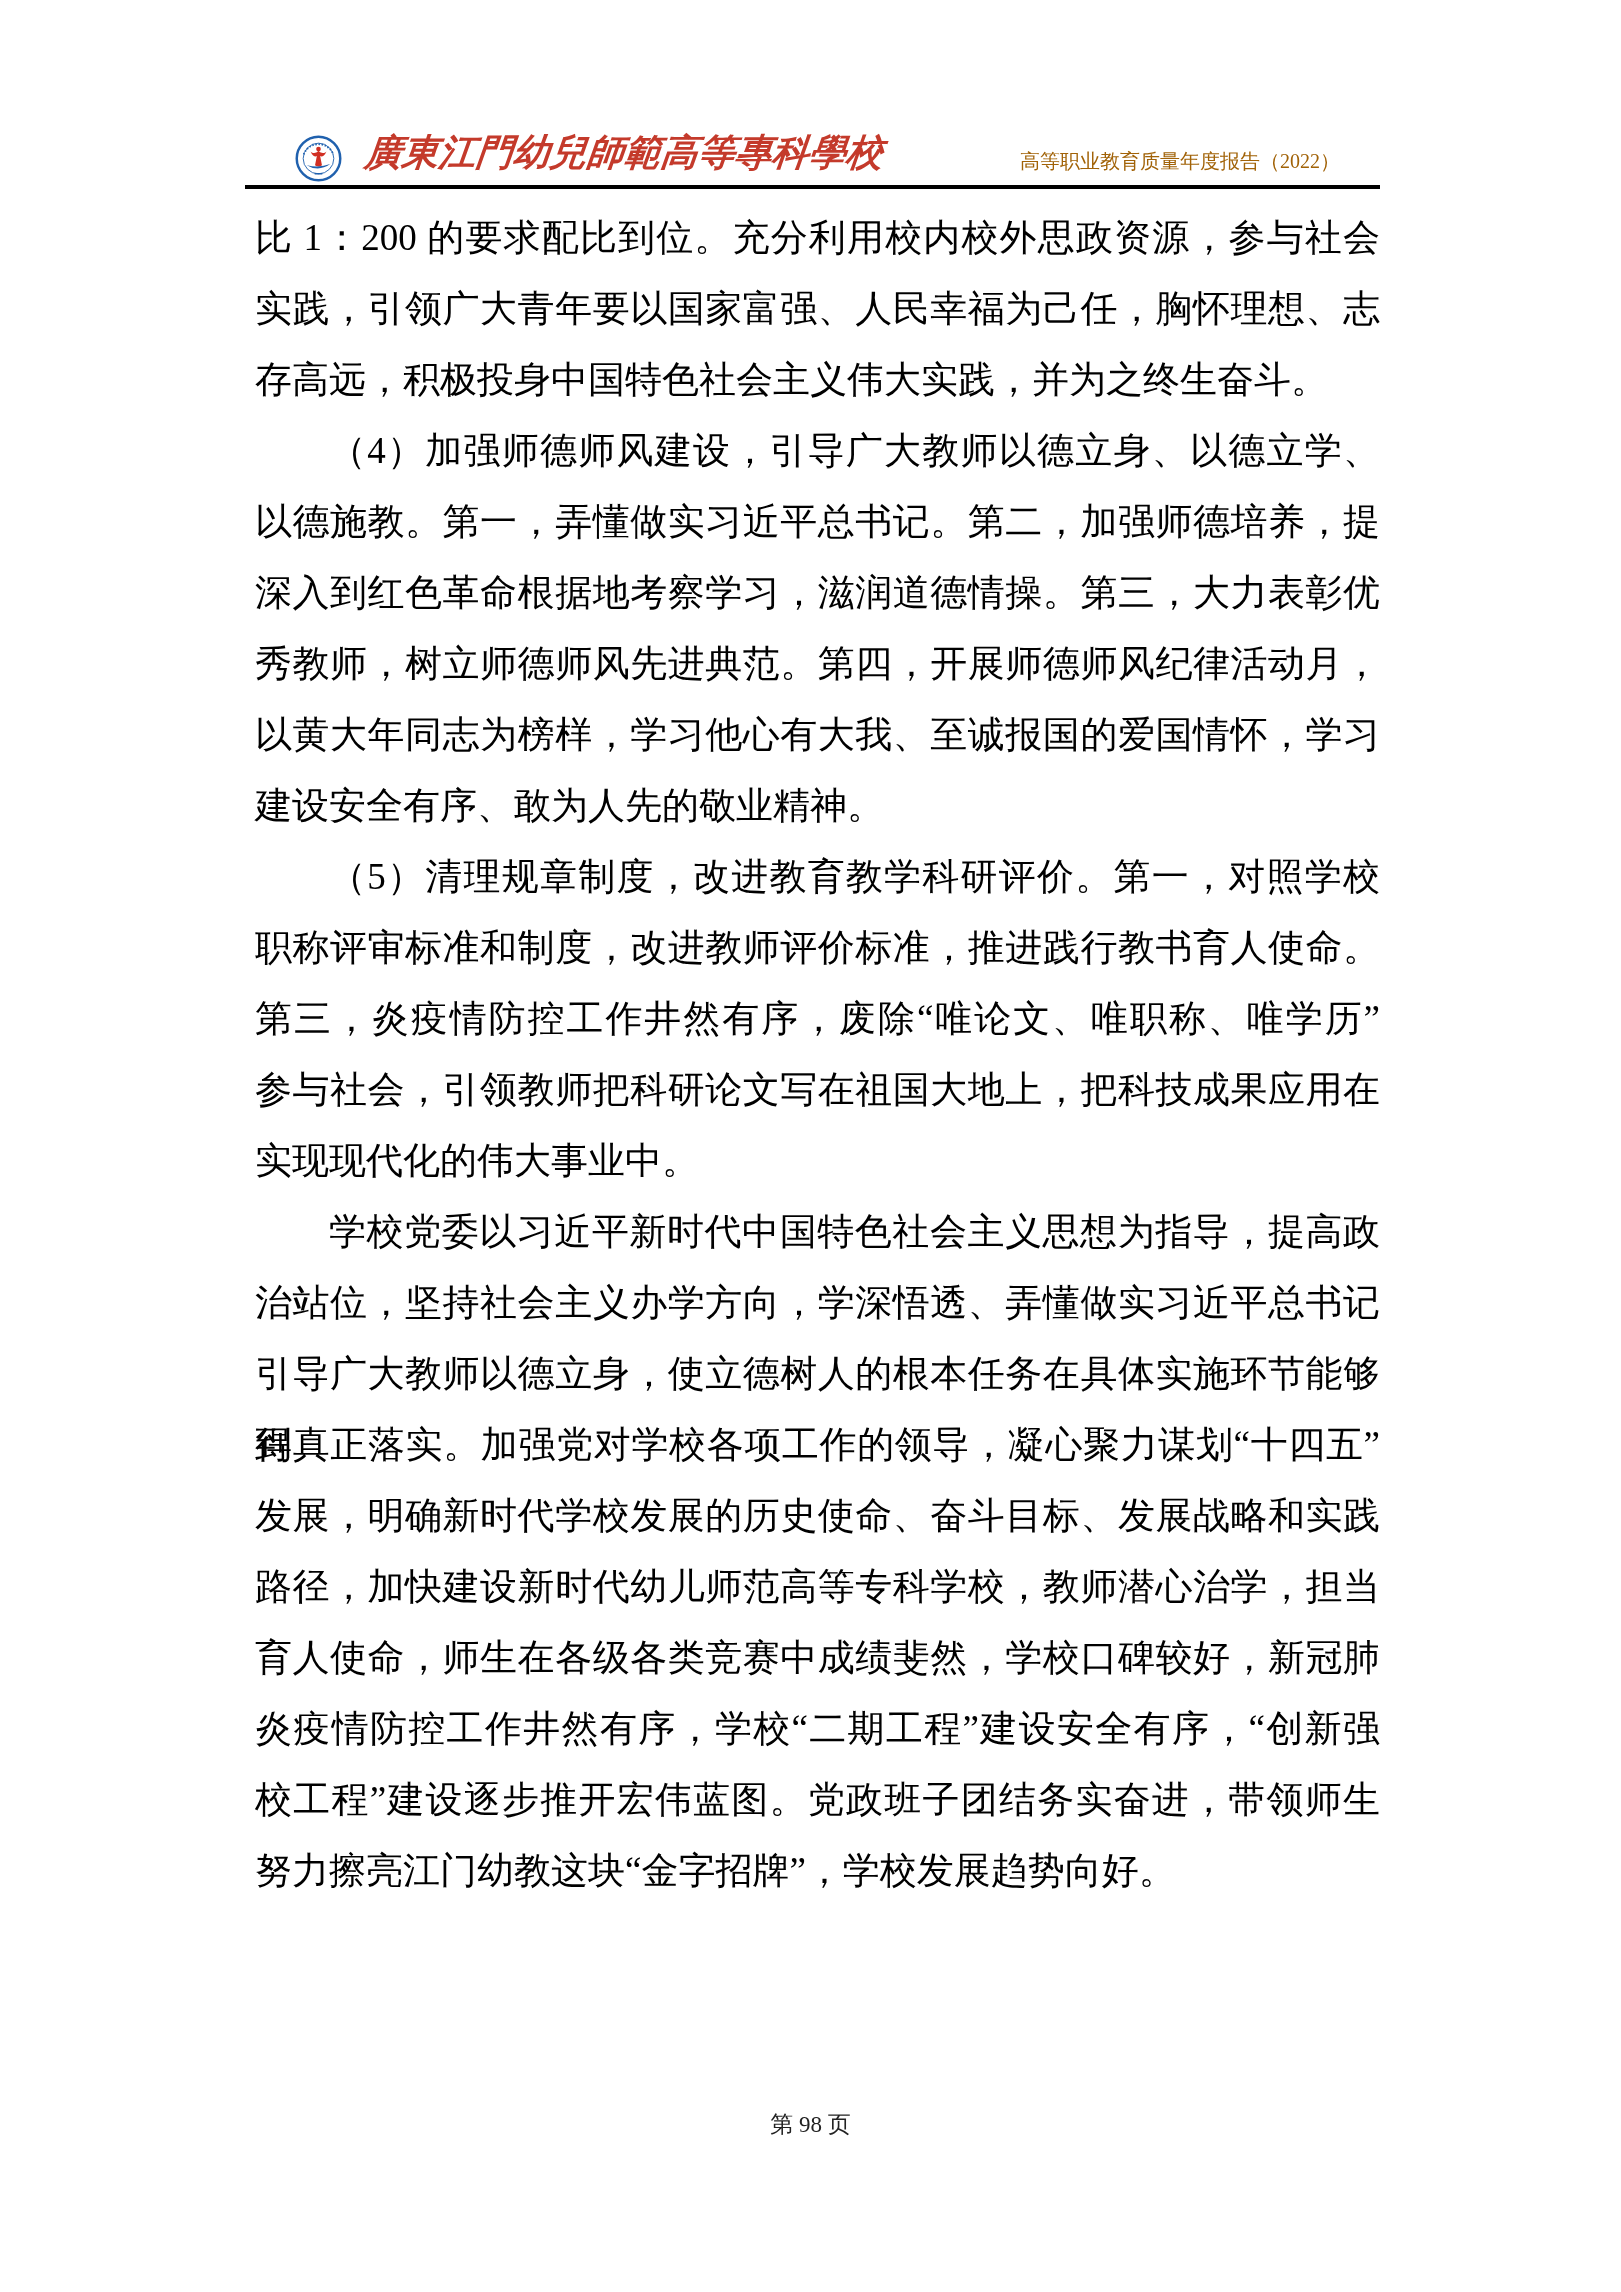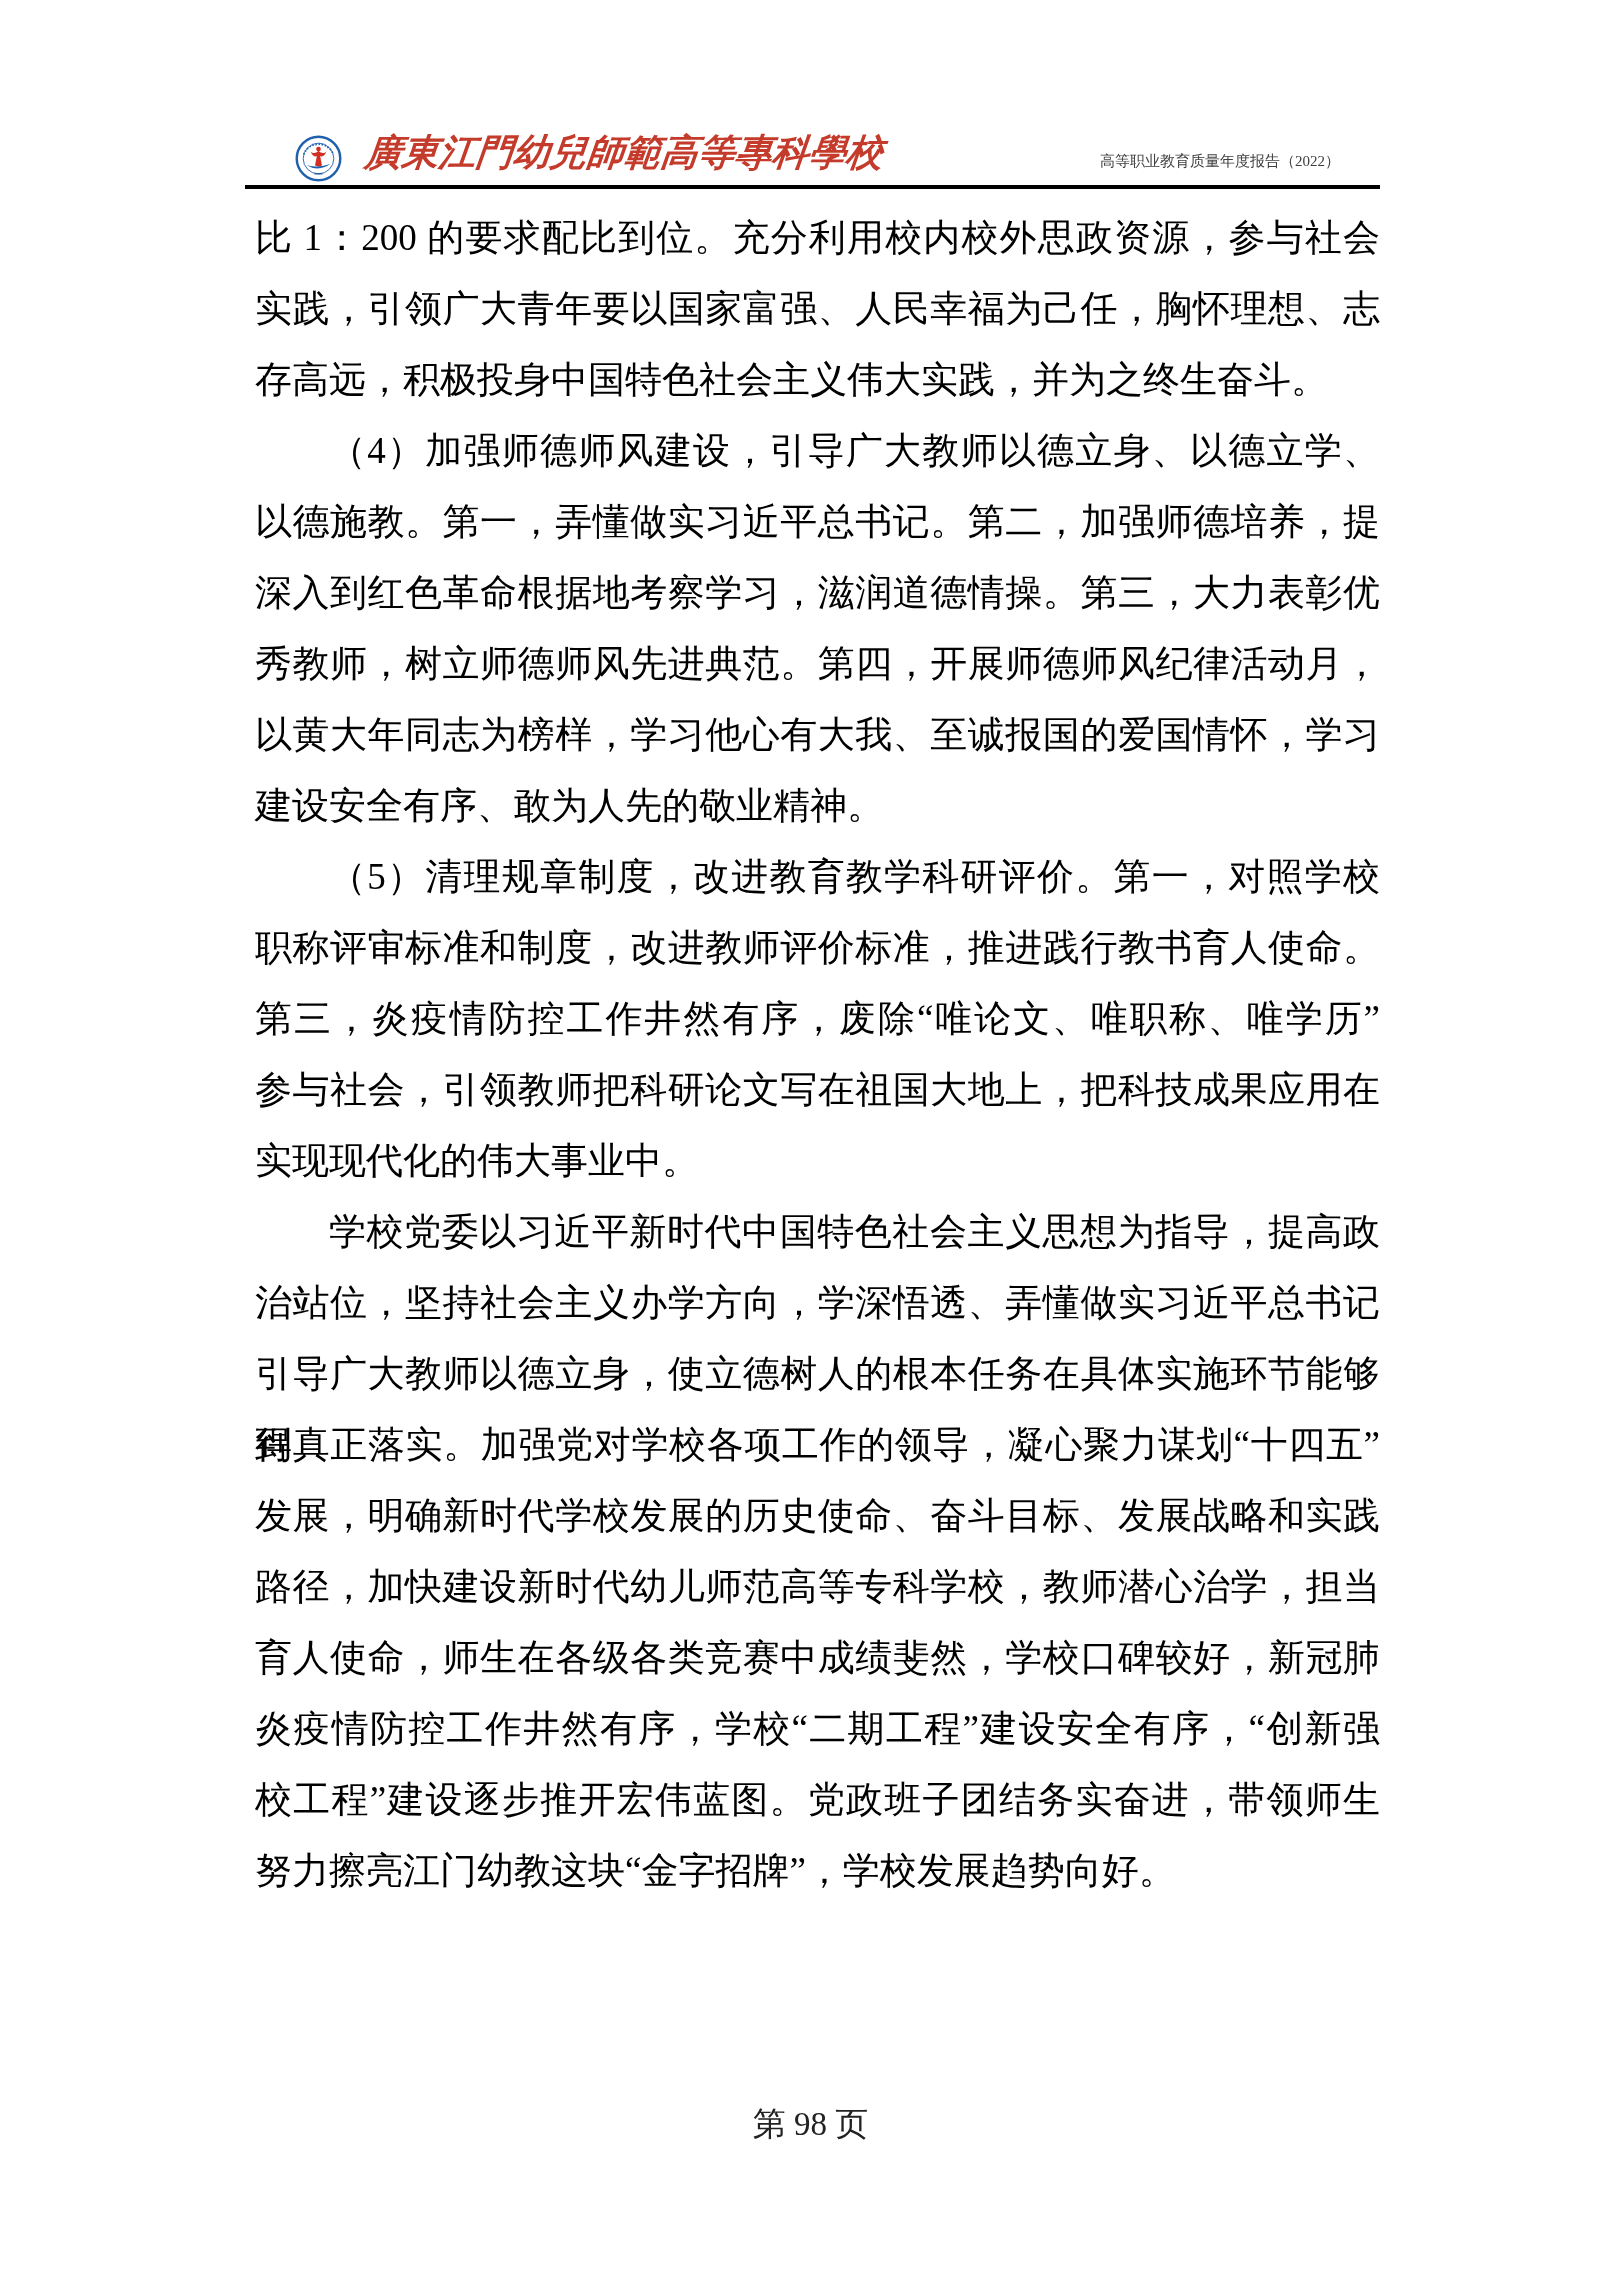--- a/index.html
+++ b/index.html
@@ -15,21 +15,21 @@
   .header{position:absolute;left:0;top:0;width:1621px;height:196px;}
   .logo{position:absolute;left:295px;top:135px;width:47px;height:47px;}
   .school-name{
     position:absolute;left:365px;top:125px;width:510px;height:55px;
     font-size:37px;line-height:55px;font-style:italic;font-weight:bold;
     color:#c43a2b;letter-spacing:0px;white-space:nowrap;
     transform:skewX(-6deg);
   }
   .report-title{
     position:absolute;right:281px;top:145px;height:33px;
-    font-size:15px;line-height:33px;white-space:nowrap;color:#404040;
+    font-size:20px;line-height:33px;white-space:nowrap;color:#a16207;
   }
   .header-rule{
     position:absolute;left:245px;top:185px;width:1135px;height:3.9px;
     background:#000;
   }
   
   .body-text{
     position:absolute;left:255px;top:202px;width:1125px;
     font-size:37px;
   }
@@ -40,21 +40,21 @@
   .line.j{
     white-space:normal;
     text-align:justify;
     text-align-last:justify;
     -moz-text-align-last:justify;
   }
   .line.ind{padding-left:74px;box-sizing:border-box;}
   
   .footer{
     position:absolute;left:0;top:2107px;width:1621px;height:35px;
-    text-align:center;font-size:33px;line-height:35px;color:#222;
+    text-align:center;font-size:23px;line-height:35px;color:#222;
   }
 </style>
 </head>
 <body>
 
 <div class="page">
 
   <div class="header">
 
     <svg class="logo" viewBox="0 0 46 46" xmlns="http://www.w3.org/2000/svg">

